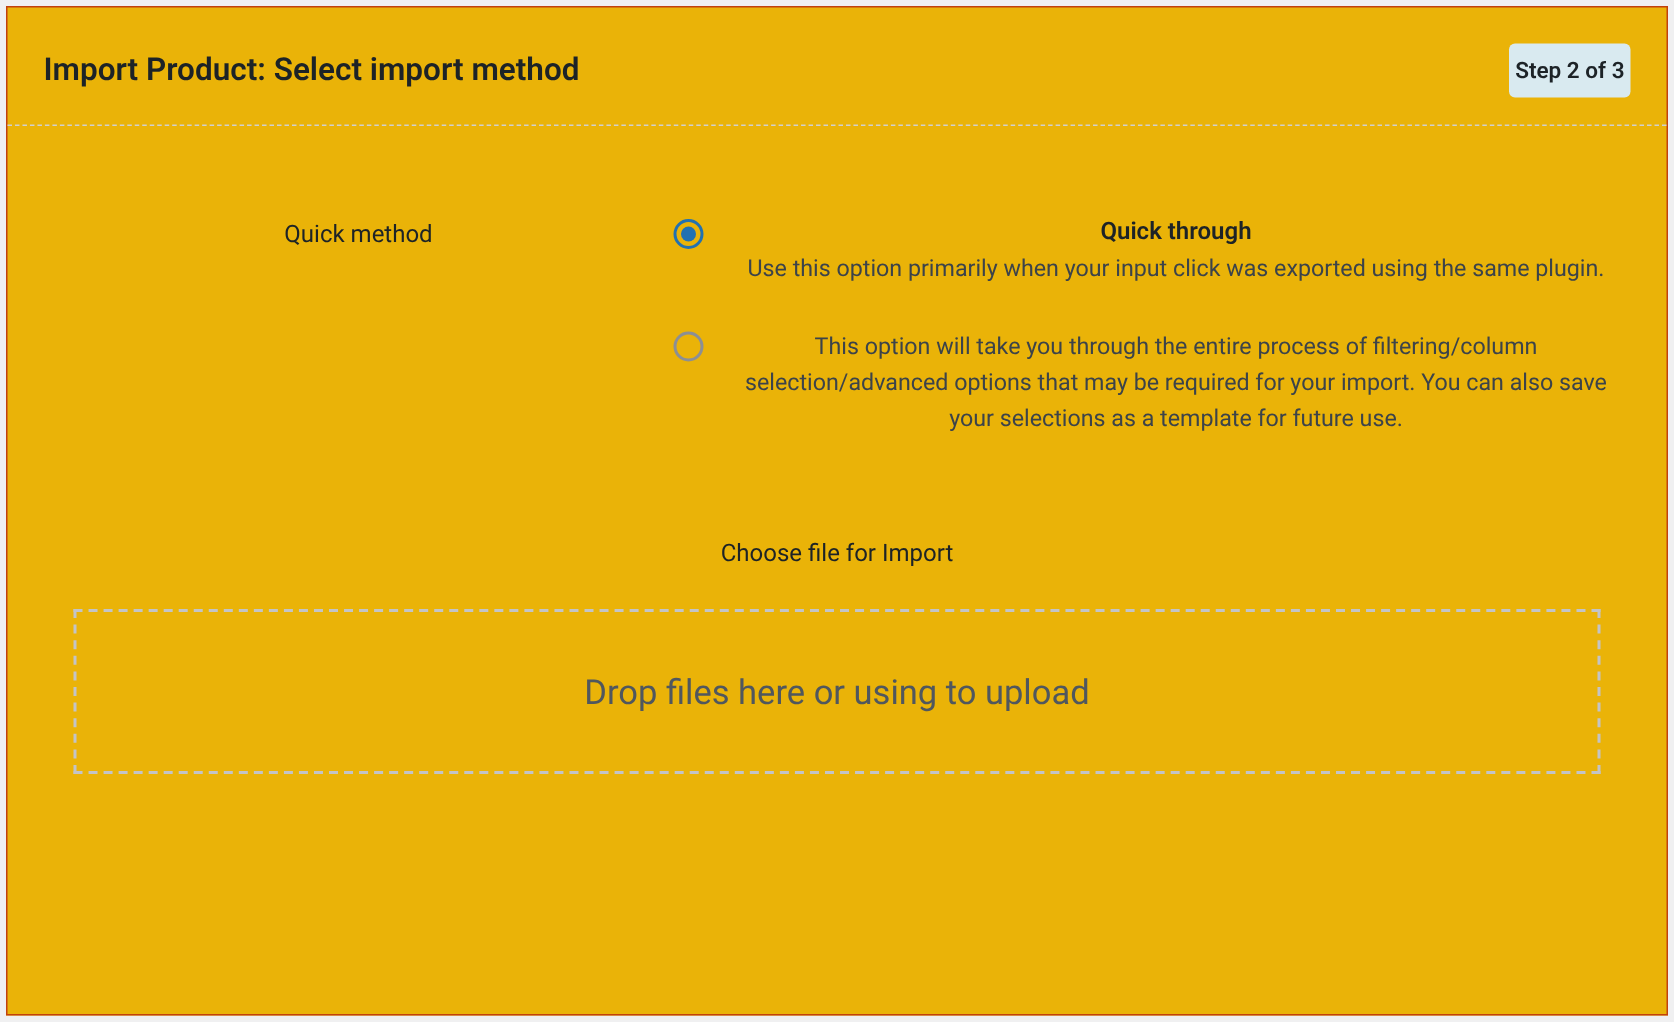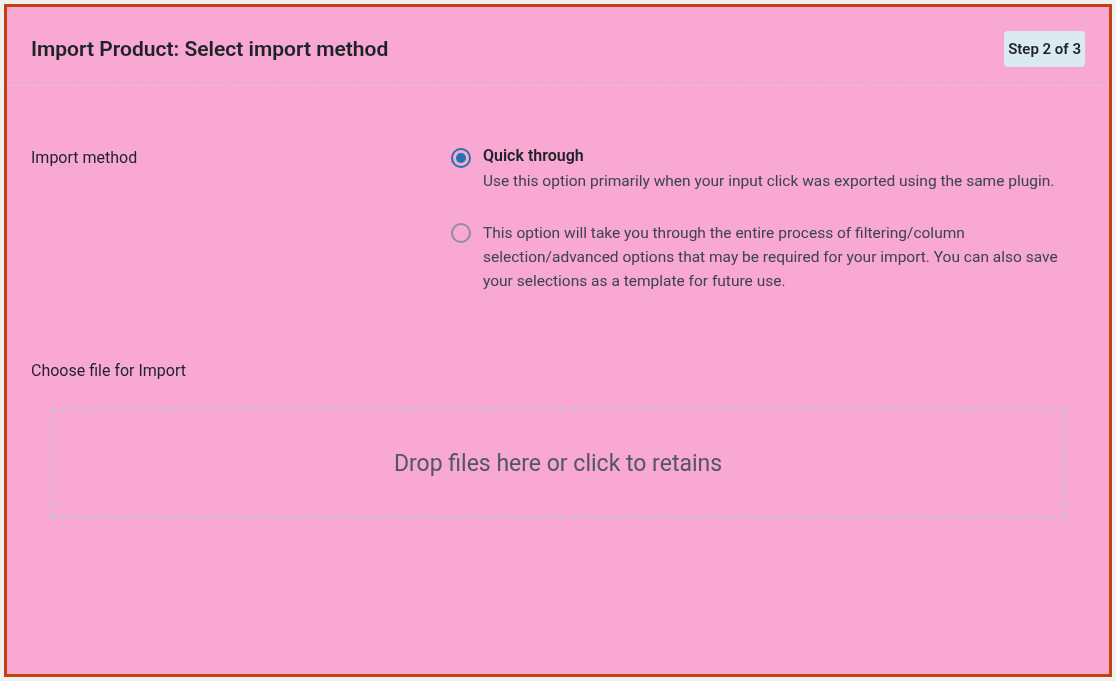--- a/index.html
+++ b/index.html
@@ -3,25 +3,26 @@
 <meta charset="utf-8">
 <style>
   * { box-sizing: border-box; margin: 0; padding: 0; }
   body {
     font-family: -apple-system, BlinkMacSystemFont, "Segoe UI", Roboto, Helvetica, Arial, sans-serif;
     background: #f0f0f1;
     padding: 4px;
     color: #1d2327;
   }
   .card {
-    background: #f9a8d4;
-    border: 3px solid #c2410c;
+    background: #eab308;
+    border: 1px solid #c2410c;
     width: 1108px;
     min-height: 673px;
     padding: 0;
+    text-align: center;
   }
   .header {
     display: flex;
     justify-content: space-between;
     align-items: center;
     padding: 24px 24px 18px 24px;
     border-bottom: 1px dashed #d0d0d0;
   }
   .header h1 {
     font-size: 21px;
@@ -123,21 +124,21 @@
 
 <div class="card">
   <div class="header">
     <h1>Import Product: Select import method</h1>
     <div class="step-badge">Step 2 of 3</div>
   </div>
 
   <div class="body">
 
     <div class="row">
-      <div class="row-label">Import method</div>
+      <div class="row-label">Quick method</div>
       <div class="options">
 
         <div class="option">
           <div class="radio checked"></div>
           <div class="option-text">
             <div class="option-title">Quick through</div>
             <div class="option-desc">Use this option primarily when your input click was exported using the same plugin.</div>
           </div>
         </div>
 
@@ -148,17 +149,17 @@
             <div class="option-desc">This option will take you through the entire process of filtering/column selection/advanced options that may be required for your import. You can also save your selections as a template for future use.</div>
           </div>
         </div>
 
       </div>
     </div>
 
     <div class="section-label">Choose file for Import</div>
 
     <div class="dropzone">
-      <div class="dropzone-text">Drop files here or click to retains</div>
+      <div class="dropzone-text">Drop files here or using to upload</div>
     </div>
 
   </div>
 </div>
 
 </body></html>

